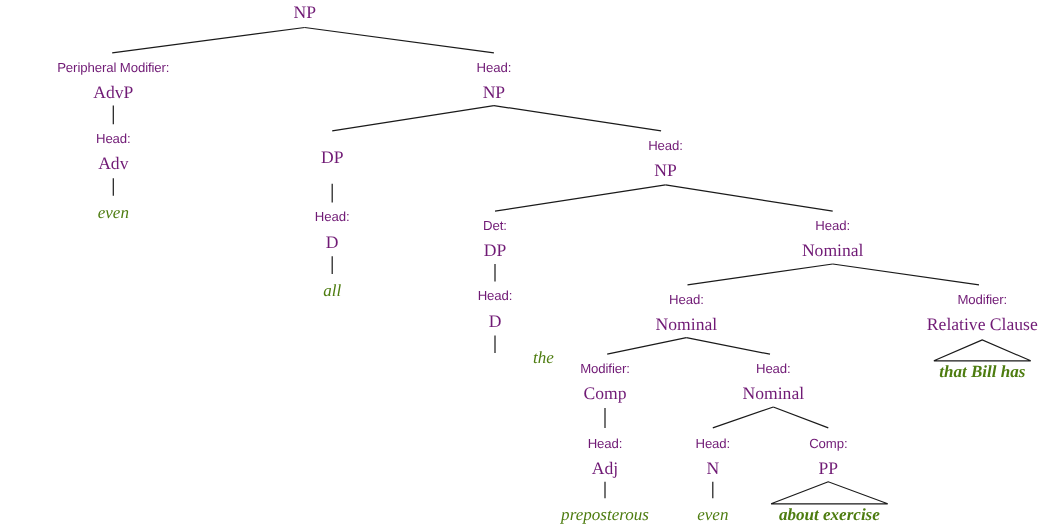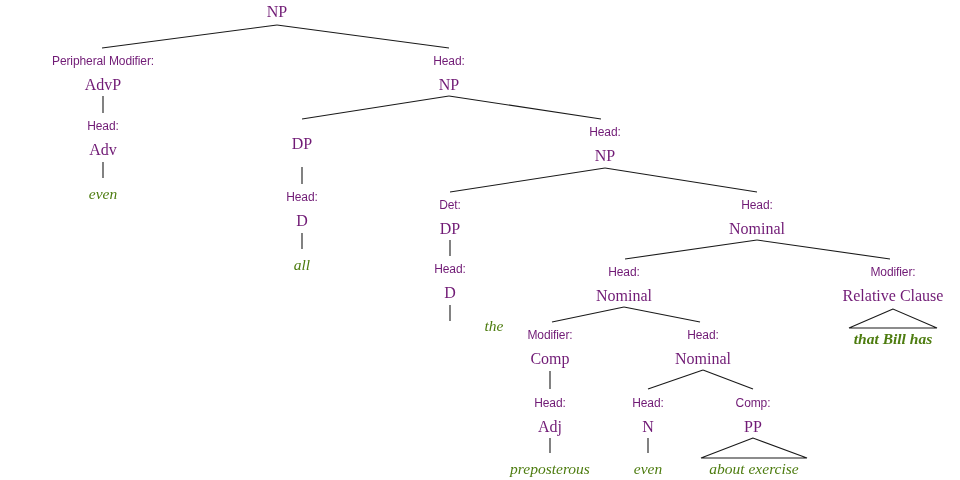--- a/index.html
+++ b/index.html
@@ -153,15 +153,15 @@
       <div class="node" style="left: 753px; top: 397px;">
         <span class="func">Comp:</span>
         <span class="cat">PP</span>
       </div>
       <div class="terminal" style="left: 103px; top: 186px;">even</div>
       <div class="terminal" style="left: 302px; top: 257px;">all</div>
       <div class="terminal" style="left: 450px; top: 318px; margin-left: 44px;">the</div>
       <div class="terminal" style="left: 893px; top: 331px; font-weight: bold;">that Bill has</div>
       <div class="terminal" style="left: 550px; top: 461px;">preposterous</div>
       <div class="terminal" style="left: 648px; top: 461px;">even</div>
-      <div class="terminal" style="left: 754px; top: 461px;">about exercise</div>
+      <div class="terminal" style="left: 754px; top: 461px; font-weight: bold;">about exercise</div>
     </div>
 </div>
 
 </body></html>

